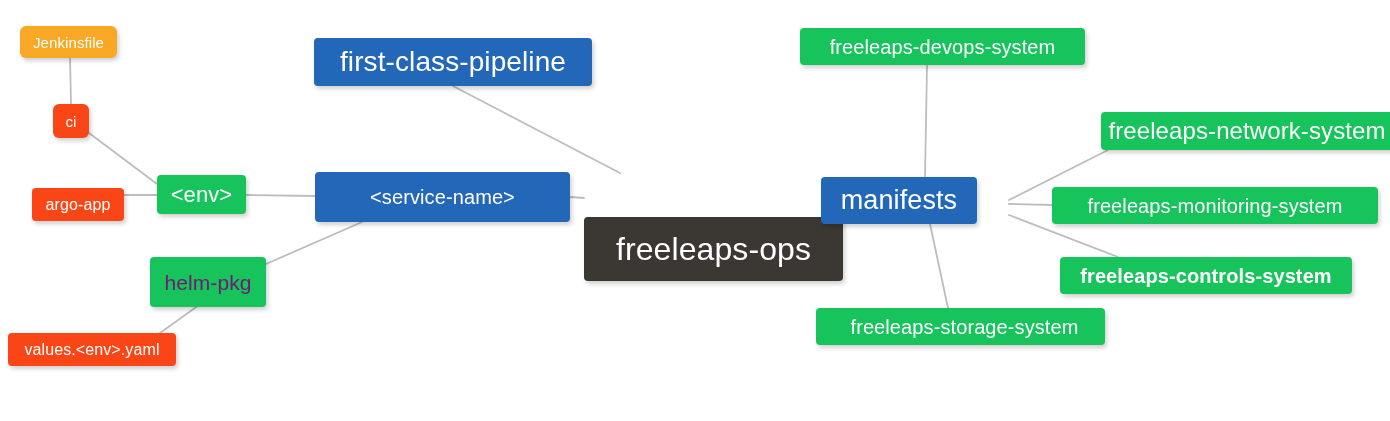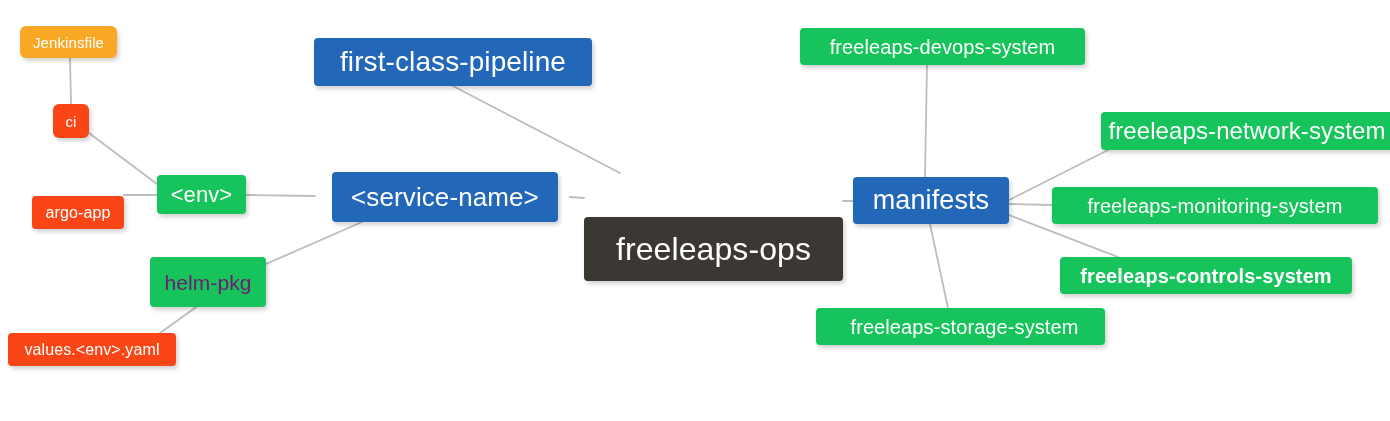--- a/index.html
+++ b/index.html
@@ -55,27 +55,27 @@
       <line x1="843" y1="201" x2="853" y2="201" stroke="#bdbdbd" stroke-width="1.8" stroke-linecap="round"></line>
       <line x1="925" y1="177" x2="927" y2="65" stroke="#bdbdbd" stroke-width="1.8" stroke-linecap="round"></line>
       <line x1="1009" y1="200" x2="1108" y2="150" stroke="#bdbdbd" stroke-width="1.8" stroke-linecap="round"></line>
       <line x1="1009" y1="204" x2="1052" y2="205" stroke="#bdbdbd" stroke-width="1.8" stroke-linecap="round"></line>
       <line x1="1009" y1="215" x2="1118" y2="257" stroke="#bdbdbd" stroke-width="1.8" stroke-linecap="round"></line>
       <line x1="930" y1="224" x2="948" y2="308" stroke="#bdbdbd" stroke-width="1.8" stroke-linecap="round"></line>
     </svg>
   <div id="node-layer">
       <div class="node" style="left: 20px; top: 26px; width: 97px; height: 32px; background: rgb(249, 168, 37); font-size: 15px; border-radius: 6px; color: rgb(255, 255, 255);">Jenkinsfile</div>
       <div class="node" style="left: 53px; top: 104px; width: 36px; height: 34px; background: rgb(250, 70, 22); font-size: 15px; border-radius: 6px; color: rgb(255, 255, 255);">ci</div>
-      <div class="node" style="left: 32px; top: 196px; width: 92px; height: 33px; background: rgb(250, 70, 22); font-size: 16px; border-radius: 4px; color: rgb(255, 255, 255);">argo-app</div>
+      <div class="node" style="left: 32px; top: 188px; width: 92px; height: 33px; background: rgb(250, 70, 22); font-size: 16px; border-radius: 4px; color: rgb(255, 255, 255);">argo-app</div>
       <div class="node" style="left: 157px; top: 175px; width: 89px; height: 39px; background: rgb(22, 196, 91); font-size: 22px; border-radius: 4px; color: rgb(255, 255, 255);">&lt;env&gt;</div>
       <div class="node" style="left: 150px; top: 257px; width: 116px; height: 50px; background: rgb(22, 196, 91); font-size: 21px; border-radius: 4px; color: #701a75; text-align: right;">helm-pkg</div>
       <div class="node" style="left: 8px; top: 333px; width: 168px; height: 33px; background: rgb(250, 70, 22); font-size: 16px; border-radius: 4px; color: rgb(255, 255, 255);">values.&lt;env&gt;.yaml</div>
       <div class="node" style="left: 314px; top: 38px; width: 278px; height: 48px; background: rgb(34, 103, 184); font-size: 28px; border-radius: 4px; color: rgb(255, 255, 255);">first-class-pipeline</div>
-      <div class="node" style="left: 332px; top: 172px; width: 226px; height: 50px; background: rgb(34, 103, 184); font-size: 26px; border-radius: 4px; color: rgb(255, 255, 255);">&lt;service-name&gt;</div>
+      <div class="node" style="left: 315px; top: 172px; width: 255px; height: 50px; background: rgb(34, 103, 184); font-size: 20px; border-radius: 4px; color: rgb(255, 255, 255);">&lt;service-name&gt;</div>
       <div class="node" style="left: 584px; top: 173px; width: 259px; height: 64px; background: rgb(59, 55, 51); font-size: 32px; border-radius: 4px; color: rgb(255, 255, 255); margin-top: 44px;">freeleaps-ops</div>
-      <div class="node" style="left: 853px; top: 177px; width: 156px; height: 47px; background: rgb(34, 103, 184); font-size: 27px; border-radius: 4px; color: rgb(255, 255, 255);">manifests</div>
+      <div class="node" style="left: 821px; top: 177px; width: 156px; height: 47px; background: rgb(34, 103, 184); font-size: 27px; border-radius: 4px; color: rgb(255, 255, 255);">manifests</div>
       <div class="node" style="left: 800px; top: 28px; width: 285px; height: 37px; background: rgb(22, 196, 91); font-size: 20px; border-radius: 4px; color: rgb(255, 255, 255);">freeleaps-devops-system</div>
       <div class="node" style="left: 1056px; top: 112px; width: 292px; height: 38px; background: rgb(22, 196, 91); font-size: 24px; border-radius: 4px; color: rgb(255, 255, 255); margin-left: 45px;">freeleaps-network-system</div>
       <div class="node" style="left: 1052px; top: 187px; width: 326px; height: 37px; background: rgb(22, 196, 91); font-size: 20px; border-radius: 4px; color: rgb(255, 255, 255);">freeleaps-monitoring-system</div>
       <div class="node" style="left: 1060px; top: 257px; width: 292px; height: 37px; background: rgb(22, 196, 91); font-size: 20px; border-radius: 4px; color: rgb(255, 255, 255); font-weight: bold;">freeleaps-controls-system</div>
       <div class="node" style="left: 816px; top: 308px; width: 289px; height: 37px; background: rgb(22, 196, 91); font-size: 20px; border-radius: 4px; color: rgb(255, 255, 255); padding-left: 8px;">freeleaps-storage-system</div>
     </div>
 </div>
 
 </body></html>

